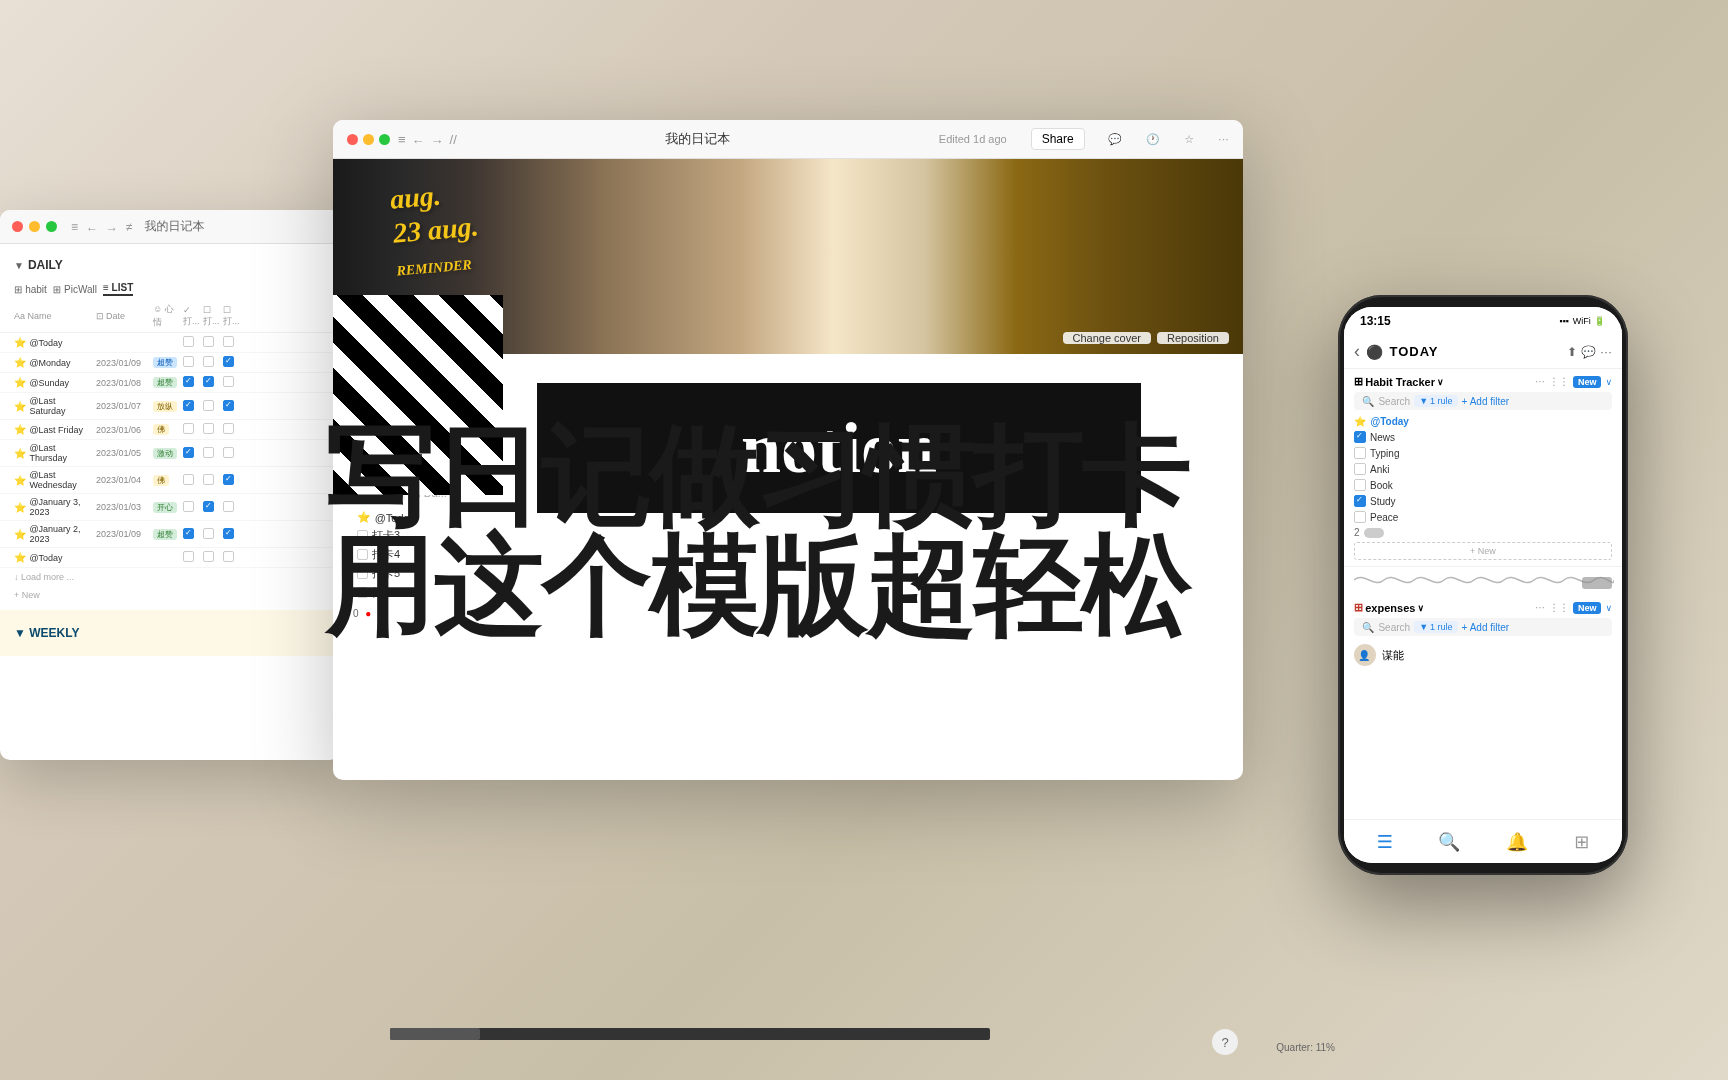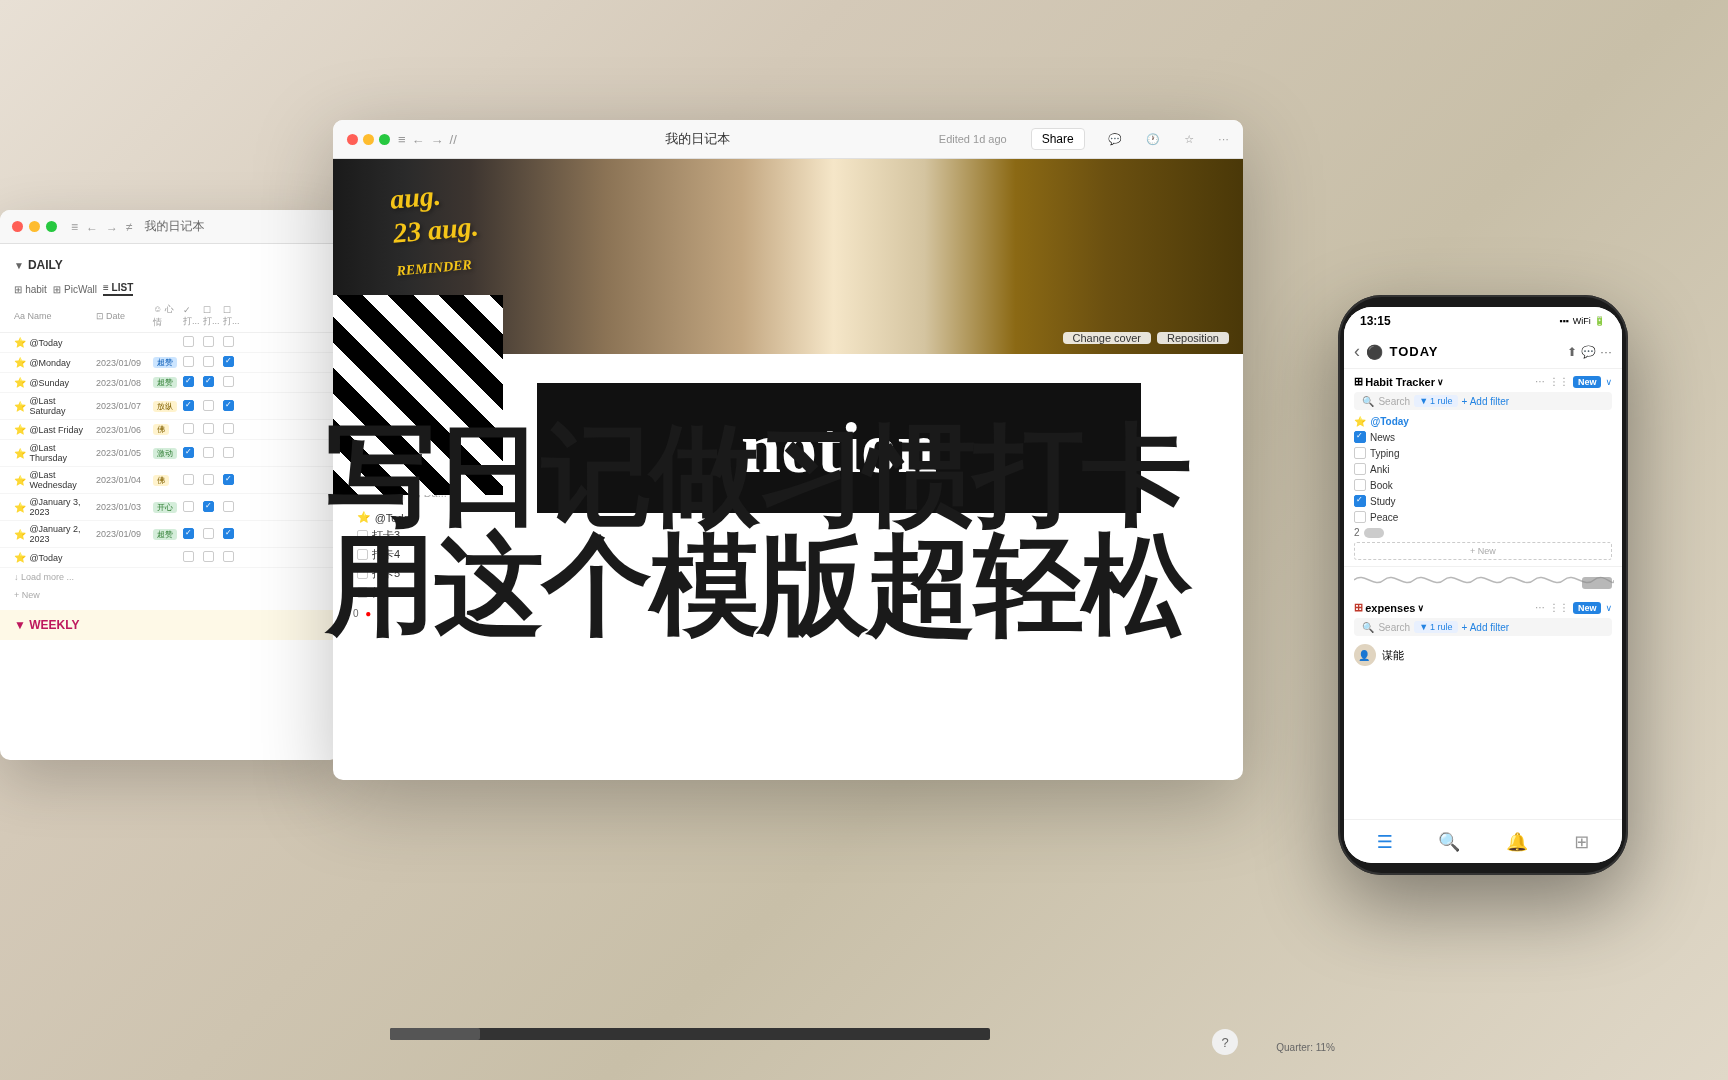--- a/index.html
+++ b/index.html
@@ -166,24 +166,24 @@
     }
 
     .add-new {
       padding: 4px 14px;
       font-size: 9px;
       color: #aaa;
     }
 
     .weekly-section {
       background: #fef9e7;
-      padding: 8px 14px;
+      padding: 16px 14px;
       font-size: 12px;
       font-weight: 700;
-      color: #be185d;
+      color: #0c4a6e;
       margin-top: 6px;
     }
 
     
     .window-main {
       position: absolute;
       left: 333px;
       top: 120px;
       width: 910px;
       height: 660px;

